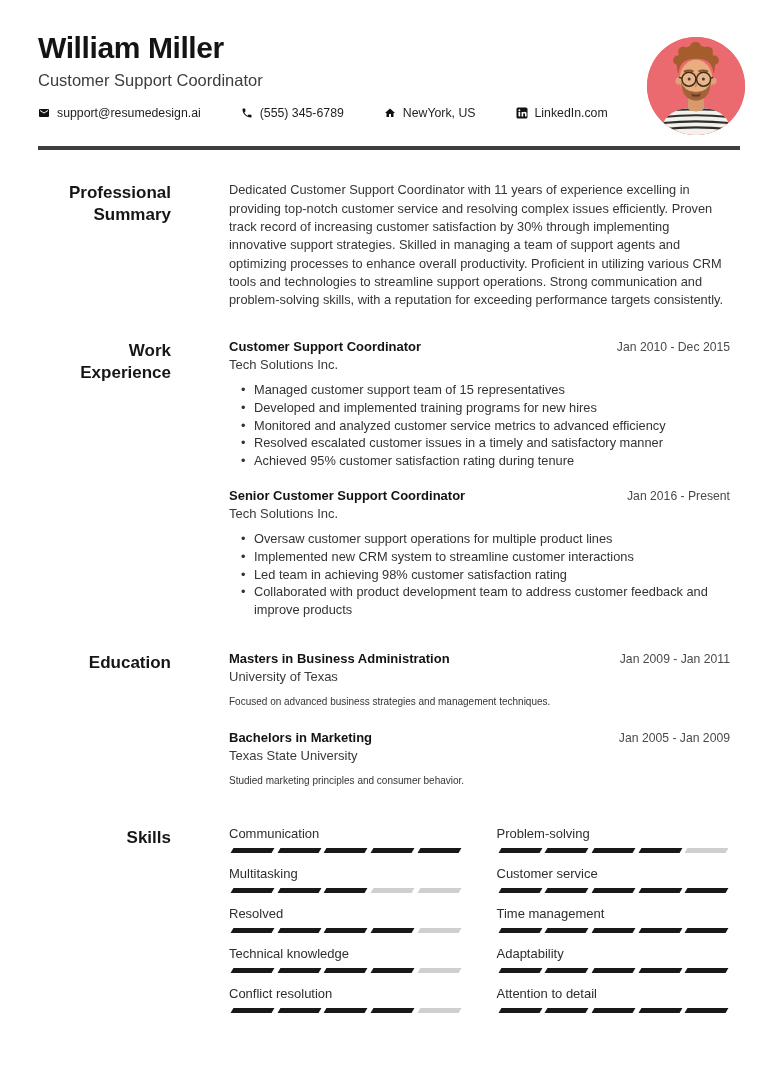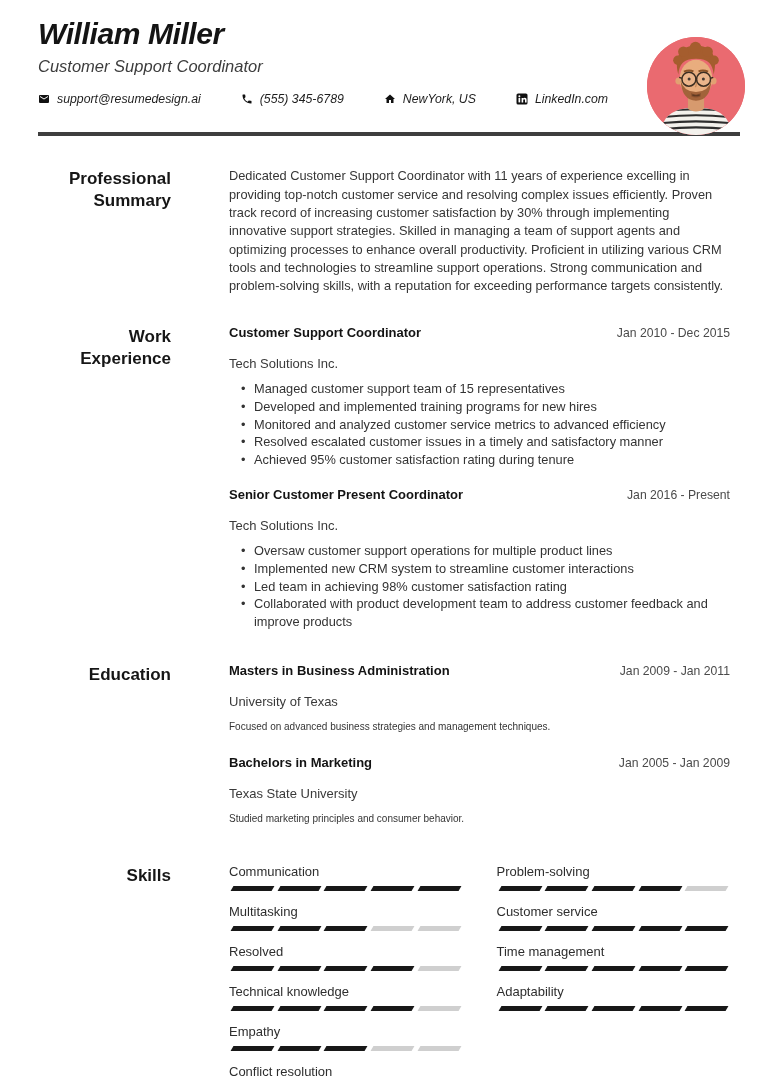--- a/index.html
+++ b/index.html
@@ -1,21 +1,21 @@
 <!DOCTYPE html>
 <html><head>
 <meta charset="utf-8">
 <style>
   * { margin:0; padding:0; box-sizing:border-box; }
   html,body { width:768px; height:1078px; overflow:hidden; background:#ffffff;
               font-family:"Liberation Sans", sans-serif; color:#383838; }
   .page { position:relative; width:768px; height:1078px; background:#fff; }
 
   
-  .header { position:relative; padding:18px 28px 0 38px;font-style:italic; }
+  .header { position:relative; padding:32px 28px 0 38px; }
   .name { font-size:30px; font-weight:700; color:#141414; letter-spacing:-0.4px; line-height:1.08; }
   .title { margin-top:7px; font-size:16.5px; color:#3d3d3d; }
   .contact-row { margin-top:16px; display:flex; align-items:center; gap:40px; font-size:12.3px; color:#1e1e1e; }
   .contact-item { display:flex; align-items:center; gap:7px; cursor:pointer; }
   .contact-item svg { display:block; }
   .avatar { position:absolute; top:37px; right:23px; width:98px; height:98px; border-radius:50%;
             overflow:hidden; background:#ea6a70; }
   .avatar svg { display:block; width:100%; height:100%; }
   .divider { margin:26px 28px 0 38px; height:4px; background:#3e3e3e; }
 
@@ -28,21 +28,21 @@
 
   .sec-summary { margin-top:31px; }
   .summary-text { font-size:12.8px; line-height:18.3px; color:#353535; }
 
   .sec-exp { margin-top:30px; }
   .entry { margin-bottom:19px; }
   .entry:last-child { margin-bottom:0; }
   .entry-head { display:flex; justify-content:space-between; align-items:baseline; }
   .entry-title { font-size:13px; font-weight:700; color:#131313; }
   .entry-date { font-size:12.2px; color:#4a4a4a; white-space:nowrap; }
-  .entry-sub { margin-top:16px; font-size:13px; color:#3a3a3a; }
+  .entry-sub { margin-top:3px; font-size:13px; color:#3a3a3a; }
   .entry-desc { margin-top:9px; font-size:10px; color:#353535; line-height:17.6px; }
   ul.bullets { list-style:none; margin:9px 0 0 12px; }
   ul.bullets li { position:relative; padding-left:13px; font-size:12.8px; line-height:17.6px; color:#333; }
   ul.bullets li::before { content:"•"; position:absolute; left:0; top:0; color:#333; }
 
   .sec-edu { margin-top:33px; }
   .sec-skills { margin-top:36px; }
 
   .two-col { display:flex; gap:34px; }
   .col { flex:1; min-width:0; }
@@ -178,21 +178,21 @@
             <li>Managed customer support team of 15 representatives</li>
             <li>Developed and implemented training programs for new hires</li>
             <li>Monitored and analyzed customer service metrics to advanced efficiency</li>
             <li>Resolved escalated customer issues in a timely and satisfactory manner</li>
             <li>Achieved 95% customer satisfaction rating during tenure</li>
           </ul>
         </div>
 
         <div class="entry">
           <div class="entry-head">
-            <span class="entry-title">Senior Customer Present Coordinator</span>
+            <span class="entry-title">Senior Customer Support Coordinator</span>
             <span class="entry-date">Jan 2016 - Present</span>
           </div>
           <div class="entry-sub">Tech Solutions Inc.</div>
           <ul class="bullets">
             <li>Oversaw customer support operations for multiple product lines</li>
             <li>Implemented new CRM system to streamline customer interactions</li>
             <li>Led team in achieving 98% customer satisfaction rating</li>
             <li>Collaborated with product development team to address customer feedback and improve products</li>
           </ul>
         </div>
@@ -264,30 +264,20 @@
               <div class="skill-name">Technical knowledge</div>
               <div class="skill-bar">
                   <span class="seg filled"></span>
                   <span class="seg filled"></span>
                   <span class="seg filled"></span>
                   <span class="seg filled"></span>
                   <span class="seg"></span>
                 </div>
             </div>
             <div class="skill-item">
-              <div class="skill-name">Empathy</div>
-              <div class="skill-bar">
-                  <span class="seg filled"></span>
-                  <span class="seg filled"></span>
-                  <span class="seg filled"></span>
-                  <span class="seg"></span>
-                  <span class="seg"></span>
-                </div>
-            </div>
-            <div class="skill-item">
               <div class="skill-name">Conflict resolution</div>
               <div class="skill-bar">
                   <span class="seg filled"></span>
                   <span class="seg filled"></span>
                   <span class="seg filled"></span>
                   <span class="seg filled"></span>
                   <span class="seg"></span>
                 </div>
             </div>
           </div>
@@ -317,20 +307,30 @@
               <div class="skill-bar">
                   <span class="seg filled"></span>
                   <span class="seg filled"></span>
                   <span class="seg filled"></span>
                   <span class="seg filled"></span>
                   <span class="seg filled"></span>
                 </div>
             </div>
             <div class="skill-item">
               <div class="skill-name">Adaptability</div>
+              <div class="skill-bar">
+                  <span class="seg filled"></span>
+                  <span class="seg filled"></span>
+                  <span class="seg filled"></span>
+                  <span class="seg filled"></span>
+                  <span class="seg filled"></span>
+                </div>
+            </div>
+            <div class="skill-item">
+              <div class="skill-name">Attention to detail</div>
               <div class="skill-bar">
                   <span class="seg filled"></span>
                   <span class="seg filled"></span>
                   <span class="seg filled"></span>
                   <span class="seg filled"></span>
                   <span class="seg filled"></span>
                 </div>
             </div>
           </div>
         </div>

